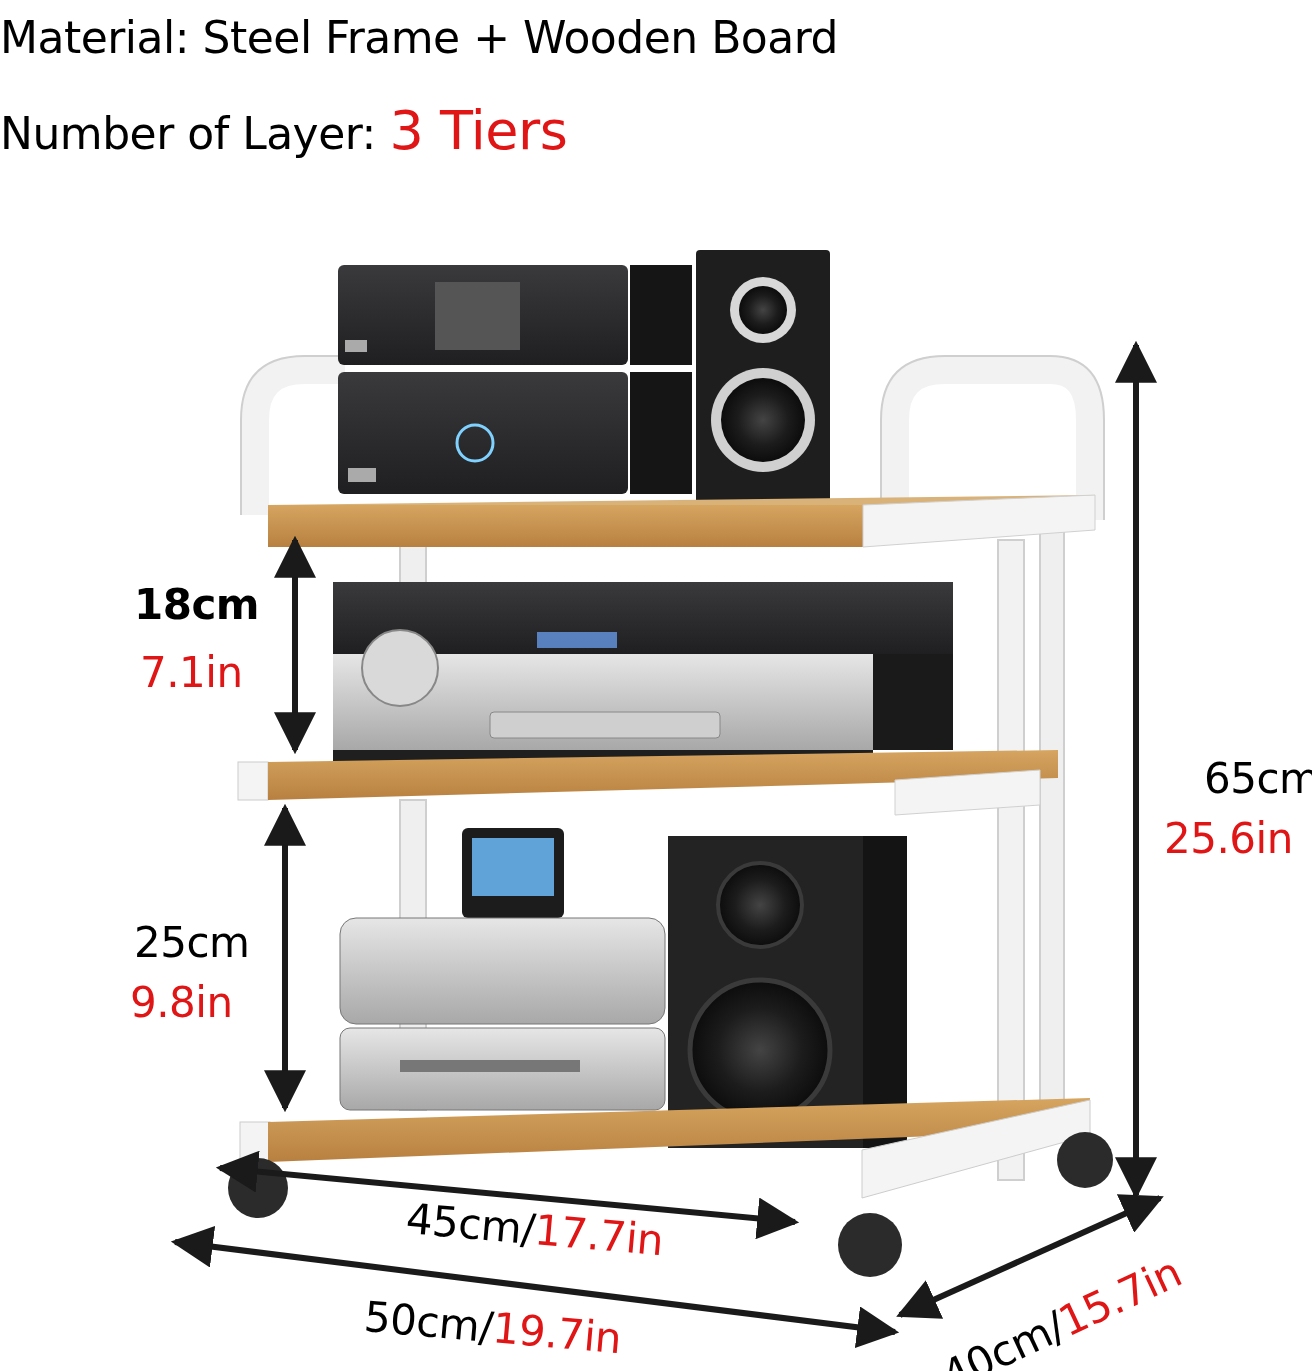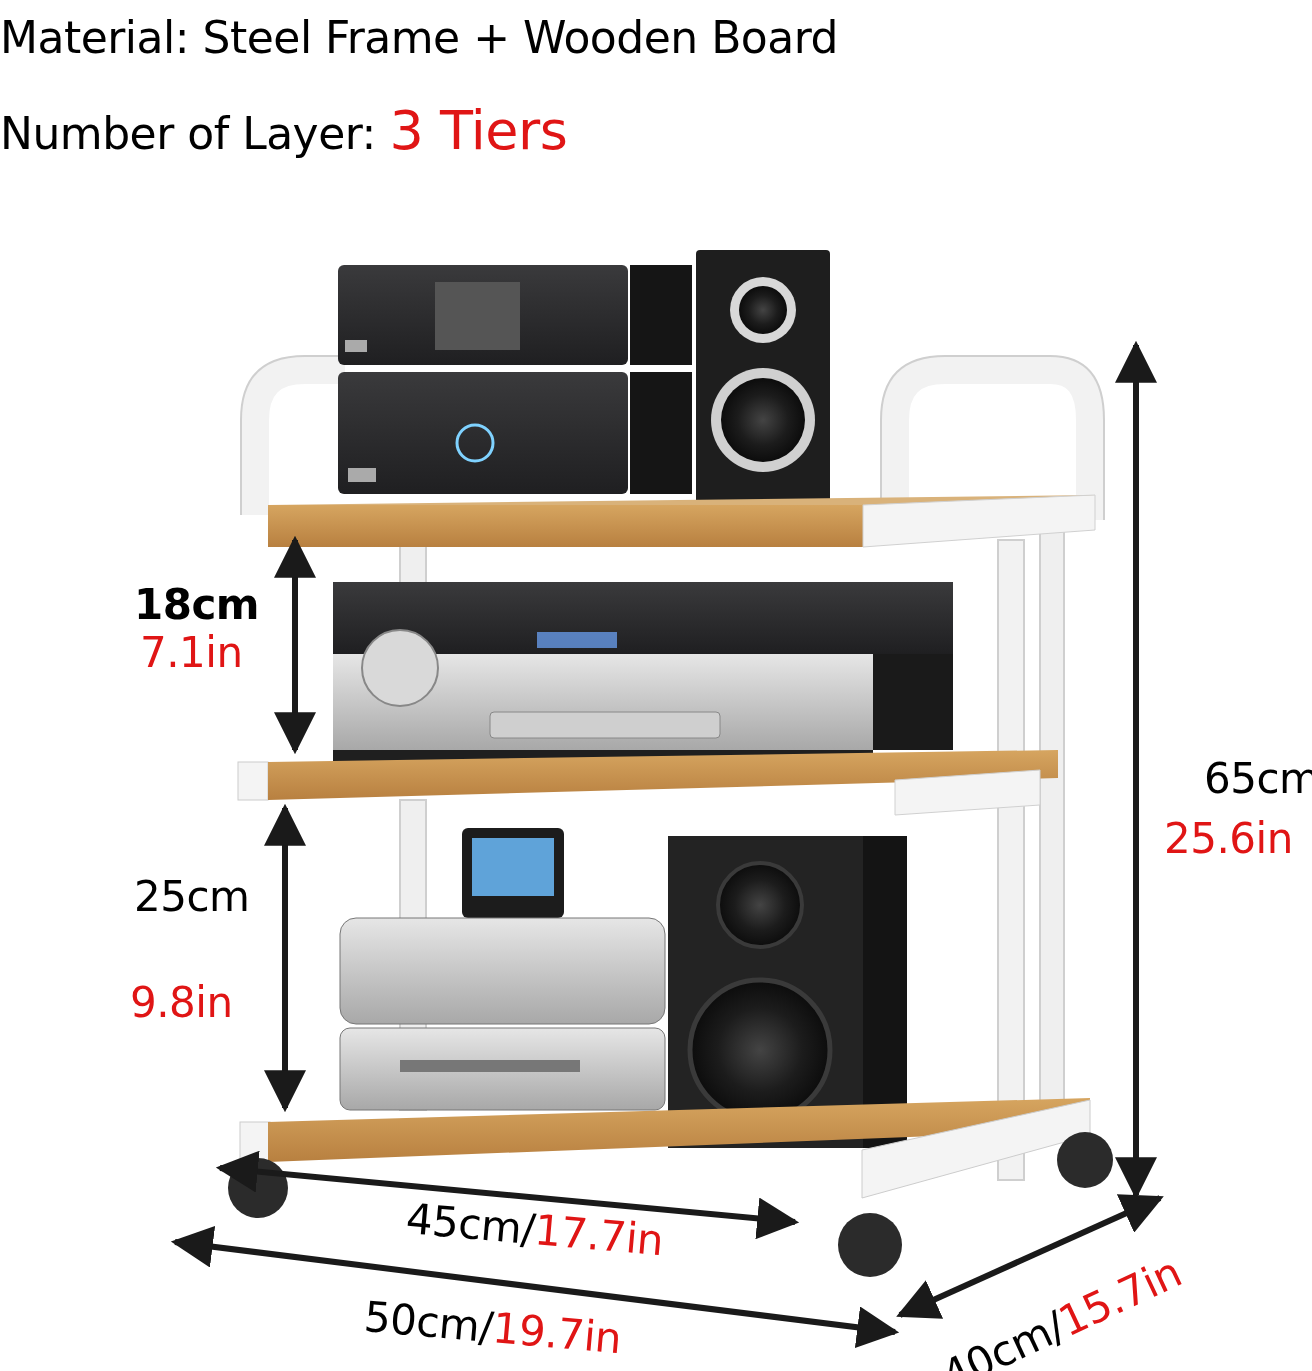--- a/index.html
+++ b/index.html
@@ -132,23 +132,23 @@
     <line x1="295" y1="540" x2="295" y2="750" marker-start="url(#ah)" marker-end="url(#ah)"></line>
     <line x1="285" y1="808" x2="285" y2="1108" marker-start="url(#ah)" marker-end="url(#ah)"></line>
     <line x1="1136" y1="345" x2="1136" y2="1195" marker-start="url(#ah)" marker-end="url(#ah)"></line>
     <line x1="220" y1="1168" x2="795" y2="1222" marker-start="url(#ah)" marker-end="url(#ah)"></line>
     <line x1="175" y1="1242" x2="895" y2="1332" marker-start="url(#ah)" marker-end="url(#ah)"></line>
     <line x1="900" y1="1315" x2="1160" y2="1198" marker-start="url(#ah)" marker-end="url(#ah)"></line>
   </g>
 </svg>
 
 <div class="lbl" style="left:134px;top:584px;font-weight:bold;">18cm</div>
-<div class="lbl red" style="left:140px;top:632px;">7.1in</div>
+<div class="lbl red" style="left:140px;top:652px;">7.1in</div>
 
-<div class="lbl" style="left:134px;top:876px;">25cm</div>
+<div class="lbl" style="left:134px;top:922px;">25cm</div>
 <div class="lbl red" style="left:130px;top:982px;">9.8in</div>
 
 <div class="lbl" style="left:1176px;top:758px;margin-left:28px;">65cm</div>
 <div class="lbl red" style="left:1164px;top:818px;">25.6in</div>
 
 <div class="lbl" style="left:408px;top:1198px;transform:rotate(5deg);transform-origin:left top;">
   <span class="cm">45cm/</span><span class="red">17.7in</span>
 </div>
 
 <div class="lbl" style="left:366px;top:1296px;transform:rotate(5deg);transform-origin:left top;">

